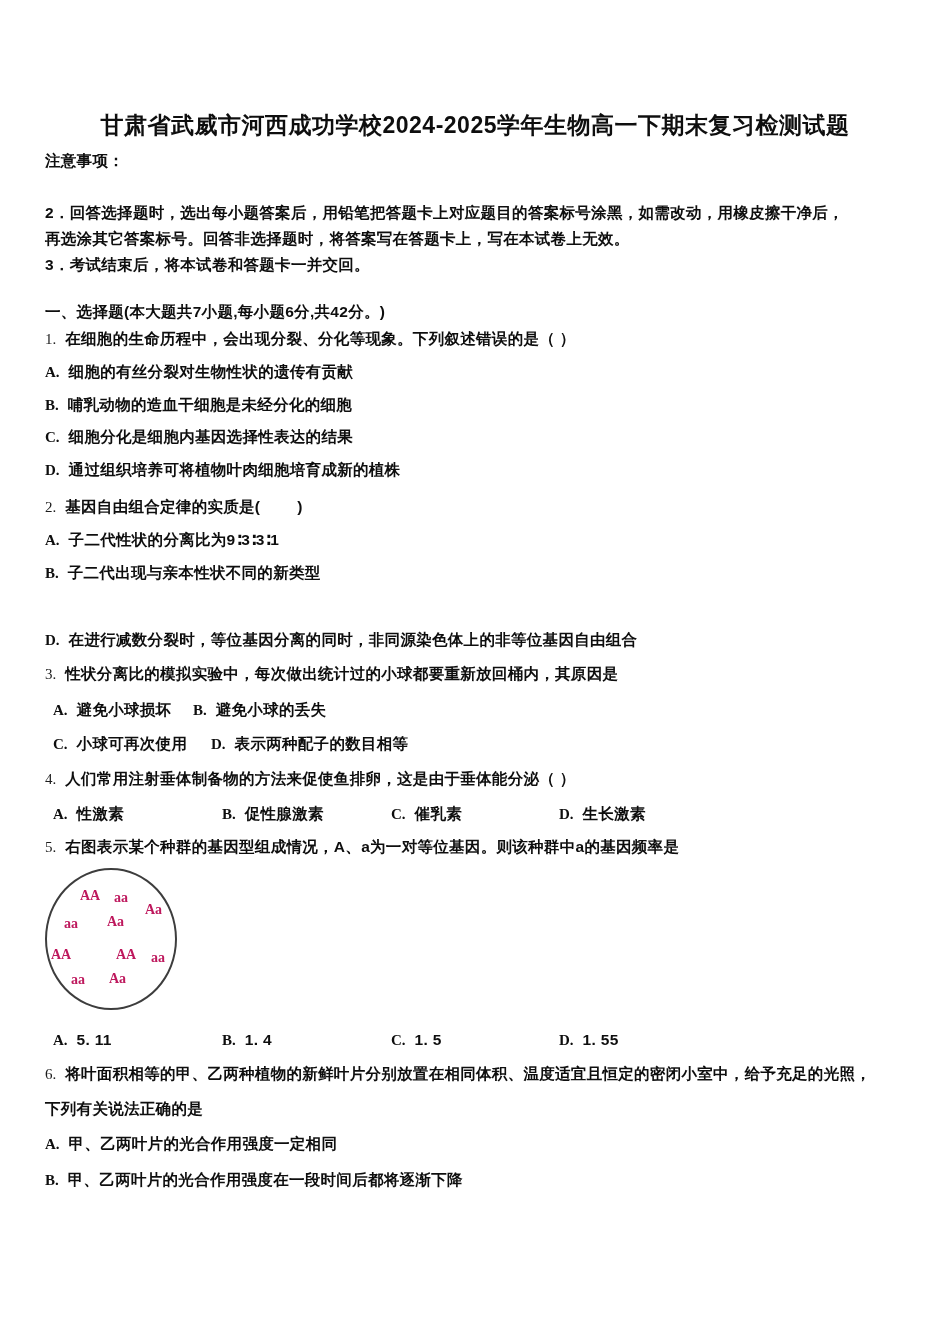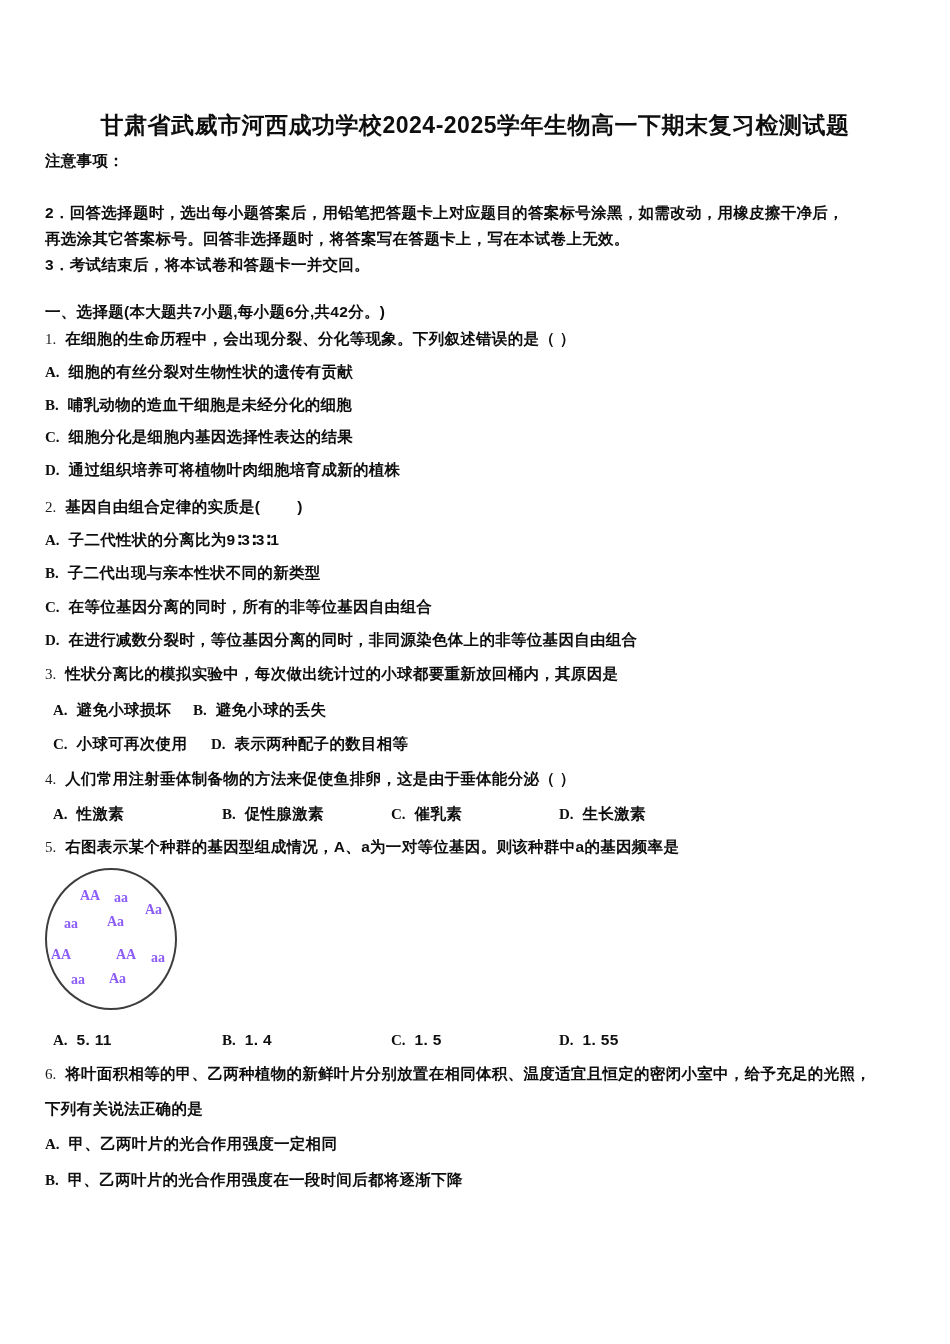--- a/index.html
+++ b/index.html
@@ -32,21 +32,21 @@
   .col4 { left:506px; }
   .diagram {
     position:absolute; left:45px; top:866px; width:134px; height:146px;
   }
   .diagram .ellipse {
     position:absolute; left:0; top:2px; width:128px; height:138px;
     border:2px solid #3d3d3d; border-radius:50%;
   }
   .geno {
     position:absolute; font-family:"Liberation Serif", serif; font-weight:700;
-    font-size:14px; color:#8b5cf6; white-space:pre; line-height:14px;
+    font-size:14px; color:#be185d; white-space:pre; line-height:14px;
   }
 </style>
 </head>
 <body>
 
 <div class="page">
 
   <div class="title">甘肃省武威市河西成功学校2024-2025学年生物高一下期末复习检测试题</div>
 
   <div class="line" style="top:151px">注意事项：</div>
@@ -58,21 +58,20 @@
 
   <div class="line" style="top:329px"><span class="qnum">1.</span><span>在细胞的生命历程中，会出现分裂、分化等现象。下列叙述错误的是（ ）</span></div>
   <div class="line" style="top:395px"><span class="opt-label">B.</span><span>哺乳动物的造血干细胞是未经分化的细胞</span></div>
   <div class="line" style="top:362px"><span class="opt-label">A.</span><span>细胞的有丝分裂对生物性状的遗传有贡献</span></div>
   <div class="line" style="top:427px"><span class="opt-label">C.</span><span>细胞分化是细胞内基因选择性表达的结果</span></div>
   <div class="line" style="top:460px"><span class="opt-label">D.</span><span>通过组织培养可将植物叶肉细胞培育成新的植株</span></div>
 
   <div class="line" style="top:497px"><span class="qnum">2.</span><span>基因自由组合定律的实质是(        )</span></div>
   <div class="line" style="top:530px"><span class="opt-label">A.</span><span>子二代性状的分离比为9∶3∶3∶1</span></div>
   <div class="line" style="top:563px"><span class="opt-label">B.</span><span>子二代出现与亲本性状不同的新类型</span></div>
-  <div class="line" style="top:597px"><span class="opt-label">C.</span><span>在等位基因分离的同时，所有的非等位基因自由组合</span></div>
   <div class="line" style="top:630px"><span class="opt-label">D.</span><span>在进行减数分裂时，等位基因分离的同时，非同源染色体上的非等位基因自由组合</span></div>
 
   <div class="line" style="top:664px"><span class="qnum">3.</span><span>性状分离比的模拟实验中，每次做出统计过的小球都要重新放回桶内，其原因是</span></div>
   <div class="line" style="top:700px"><span class="opt"><span class="opt-label">A.</span><span>避免小球损坏</span></span><span class="opt abs q3-b"><span class="opt-label">B.</span><span>避免小球的丢失</span></span></div>
   <div class="line" style="top:734px"><span class="opt"><span class="opt-label">C.</span><span>小球可再次使用</span></span><span class="opt abs q3-d"><span class="opt-label">D.</span><span>表示两种配子的数目相等</span></span></div>
 
   <div class="line" style="top:769px"><span class="qnum">4.</span><span>人们常用注射垂体制备物的方法来促使鱼排卵，这是由于垂体能分泌（ ）</span></div>
   <div class="line" style="top:804px"><span class="opt"><span class="opt-label">A.</span><span>性激素</span></span><span class="opt abs col2"><span class="opt-label">B.</span><span>促性腺激素</span></span><span class="opt abs col3"><span class="opt-label">C.</span><span>催乳素</span></span><span class="opt abs col4"><span class="opt-label">D.</span><span>生长激素</span></span></div>
 
   <div class="line" style="top:837px"><span class="qnum">5.</span><span>右图表示某个种群的基因型组成情况，A、a为一对等位基因。则该种群中a的基因频率是</span></div>

